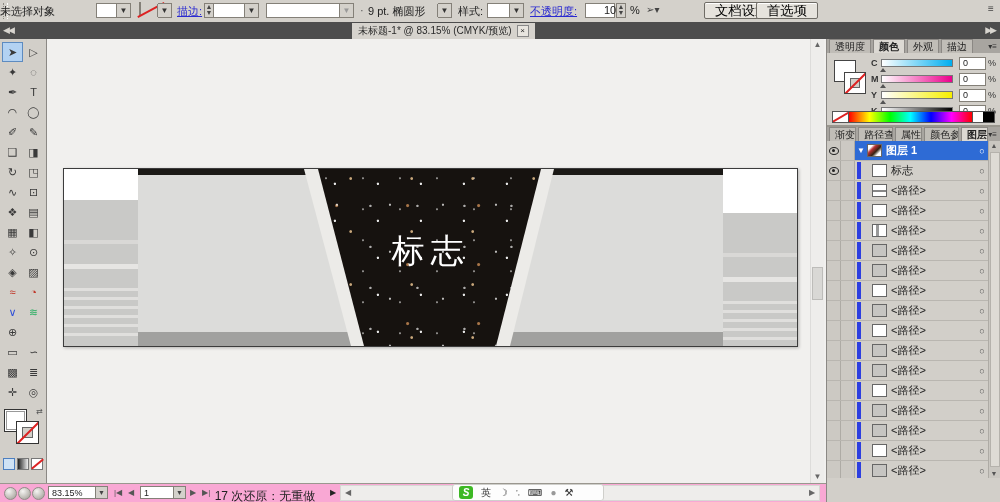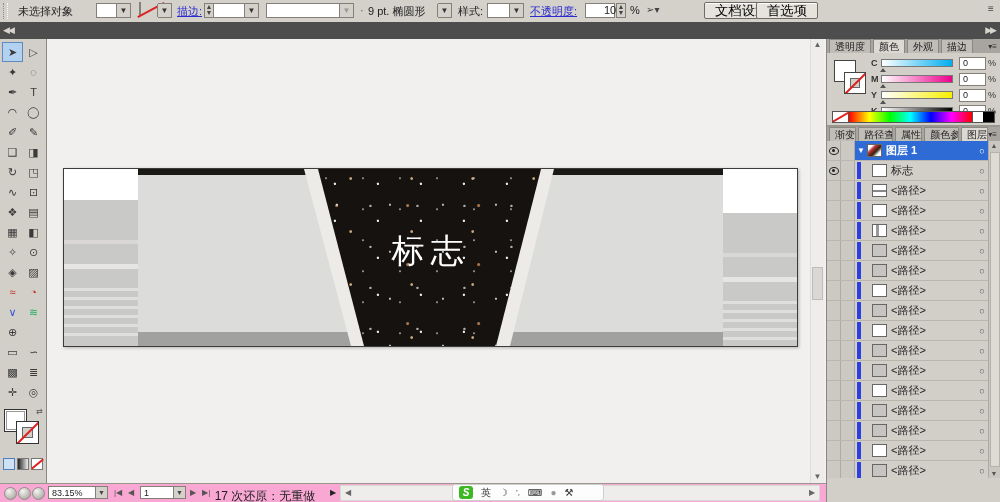--- a/index.html
+++ b/index.html
@@ -76,21 +76,21 @@
   #ab-label{left:300px;top:60px;width:133px;text-align:center;color:#fff;font-size:33px;letter-spacing:6px;font-weight:500;}
   
   #vscroll{position:absolute;left:763px;top:0;width:13px;height:444px;background:#eeedeb;border-left:1px solid #dddcda;}
   #vscroll .sarr{position:absolute;left:0;width:13px;height:12px;text-align:center;font-size:8px;color:#666;line-height:12px;}
   #vthumb{position:absolute;left:1px;top:228px;width:11px;height:33px;background:#d9d8d5;border:1px solid #bdbcb9;box-sizing:border-box;}
   
   #dock{position:absolute;left:826px;top:39px;width:174px;height:463px;background:#d2cfc9;border-left:1px solid #8b8884;box-sizing:border-box;}
   .ptabs{position:relative;height:14px;background:#a8a5a0;display:flex;align-items:flex-end;}
   .ptab{height:13px;line-height:13px;padding:0 5px;font-size:10px;background:#c0bdb7;border:1px solid #8b8884;border-bottom:none;
         margin-left:2px;white-space:nowrap;overflow:hidden;max-width:40px;}
-  .ptab.active{background:#dcd9d3;font-weight:normal;}
+  .ptab.active{background:#dcd9d3;font-weight:bold;}
   .pmenu{margin-left:auto;margin-right:3px;font-size:8px;color:#333;line-height:13px;}
   #colorbody{position:relative;height:72px;}
   .cfill{position:absolute;left:7px;top:7px;width:20px;height:20px;background:#fff;border:1px solid #444;}
   .cstroke{position:absolute;left:17px;top:19px;width:20px;height:20px;background:#fff;border:1px solid #444;overflow:hidden;}
   .cstroke::before{content:"";position:absolute;left:5px;top:5px;width:8px;height:8px;border:1px solid #666;background:#d2cfc9;}
   .cstroke::after{content:"";position:absolute;left:-5px;top:9px;width:32px;height:2px;background:#d22;transform:rotate(-45deg);}
   #cmyk{position:absolute;left:44px;top:4px;width:128px;}
   .ch{position:relative;height:14px;margin-bottom:2px;}
   .chl{position:absolute;left:0;top:1px;font-size:9px;font-weight:bold;color:#333;}
   .bar{position:absolute;left:10px;top:2px;width:72px;height:8px;border:1px solid #777;box-sizing:border-box;}
@@ -149,21 +149,21 @@
   #ime span{font-size:10px;color:#333;}
   .dock-collapse{position:absolute;right:5px;top:3px;color:#d8d5cf;font-size:9px;letter-spacing:-2px;}
 </style>
 </head>
 <body>
 
 <div id="app">
 
   <div id="controlbar">
     <div class="grip"></div>
-    <span class="cb-label" style="left:18px">未选择对象</span>
+    <span class="cb-label" style="left:0">未选择对象</span>
     <span class="swatchbox" style="left:96px;width:22px"></span>
     <span class="combo" style="left:117px;width:14px">
         <span class="arr">▼</span>
       </span>
     <span class="swatchbox noneslash" style="left:139px;width:20px"></span>
     <span class="combo" style="left:158px;width:14px">
         <span class="arr">▼</span>
       </span>
     <span class="cb-label cb-link" style="left:177px">描边:</span>
     <span class="spin" style="left:204px">▲<br>▼</span>
@@ -188,20 +188,23 @@
     <span class="spin" style="left:616px">▲<br>▼</span>
     <span class="cb-label" style="left:630px">%</span>
     <span class="mini-icon" style="left:646px">➢▾</span>
     <button class="pushbtn" style="left:704px">文档设置</button>
     <button class="pushbtn" style="left:756px">首选项</button>
     <span class="mini-icon" style="left:988px;top:3px">≡</span>
   </div>
 
   <div id="tabbar">
     <span class="chev" style="left:3px">◀◀</span>
+    <div class="doctab" style="left:352px;background:#d6d3cd">
+      <span>未标题-1* @ 83.15% (CMYK/预览)</span><span class="close">×</span>
+    </div>
     <span class="dock-collapse">▶▶</span>
   </div>
 
   <div id="toolspanel">
     <div id="tools-grid">
         <div class="tool active">➤</div>
         <div class="tool">▷</div>
         <div class="tool">✦</div>
         <div class="tool">◌</div>
         <div class="tool">✒</div>

